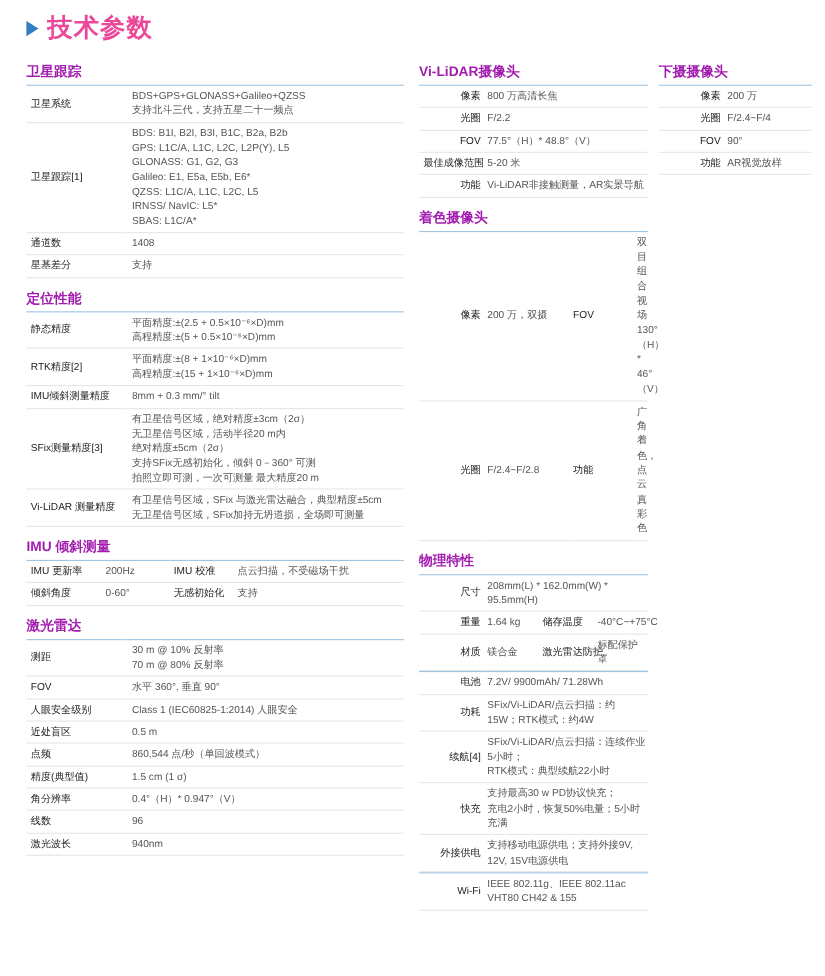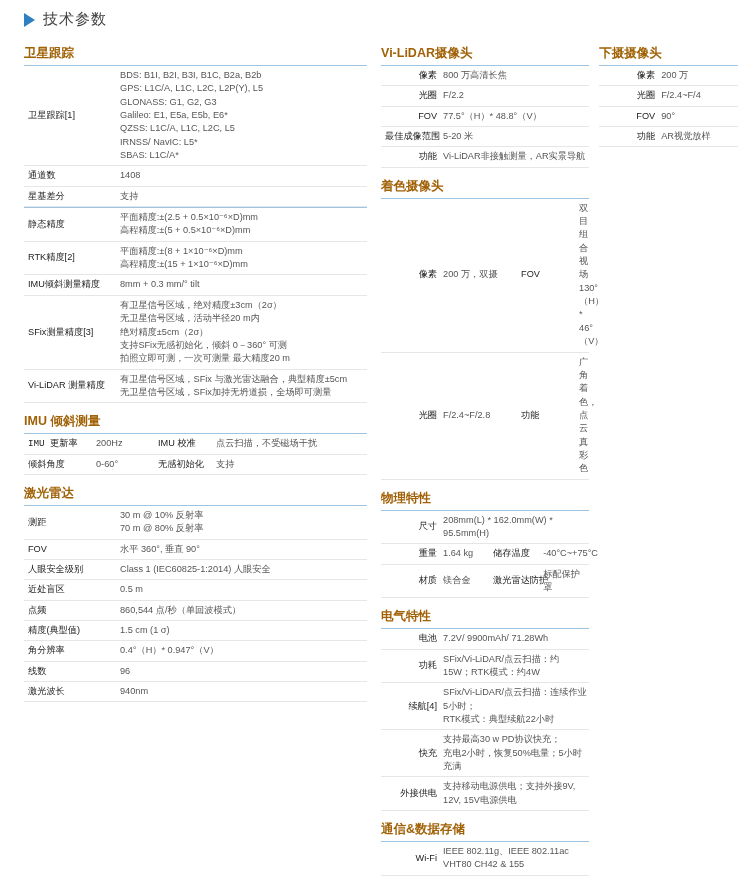--- a/index.html
+++ b/index.html
@@ -6,47 +6,47 @@
   body{
     width:750px;
     background:#ffffff;
     font-family:"Liberation Sans","DejaVu Sans",sans-serif;
     color:#333;
     font-size:10px;
   }
   .page{position:relative;width:750px;min-height:887px;padding:0;box-sizing:border-box;}
   .title-row{display:flex;align-items:center;gap:8px;padding:10px 0 6px 24px;}
   .tri{width:0;height:0;border-left:11px solid #2f7fc1;border-top:7px solid transparent;border-bottom:7px solid transparent;}
-  .main-title{font-size:15px;font-weight:normal;color:#404040;letter-spacing:1px;}
+  .main-title{font-size:23px;font-weight:bold;color:#ec4899;letter-spacing:1px;}
   .cols{display:flex;gap:0;padding:0 12px 0 24px;box-sizing:border-box;}
   .col{box-sizing:border-box;}
   .col-left{width:360px;padding-right:14px;}
   .col-mid{width:220px;padding-right:10px;}
   .col-right{width:140px;}
   .sec-title{
-    color:#a16207;font-size:12.5px;font-weight:bold;margin:10px 0 3px 0;
+    color:#a21caf;font-size:12.5px;font-weight:bold;margin:10px 0 3px 0;
   }
   table.spec{
     width:100%;border-collapse:collapse;table-layout:fixed;
   }
   table.spec td{
     border-bottom:1px solid #e3e7ea;
     padding:3px 2px 3px 4px;
     vertical-align:middle;
     font-size:9.2px;
     color:#444;
     line-height:1.45;
   }
   table.spec tr:first-child td{border-top:1px solid #9ec4e2;}
   table.spec td.k{
     color:#222;
     width:86px;
     white-space:nowrap;
   }
-  table.spec td.k.w70{width:62px;font-family:Liberation Mono, monospace;}
+  table.spec td.k.w70{width:62px;}
   table.spec td.k.w60{width:52px;text-align:right;}
   table.spec td.v{color:#555;}
   .multi{line-height:1.5;}
   .fourcol td.k2{width:52px;white-space:nowrap;color:#222;}
 </style>
 </head>
 <body>
 
 <div class="page">
 
@@ -55,20 +55,27 @@
     <div class="main-title">技术参数</div>
   </div>
 
   <div class="cols">
 
     <div class="col col-left">
 
       <div class="sec-title">卫星跟踪</div>
       <table class="spec">
         <tbody>
+            <tr>
+          <td class="k">卫星系统</td>
+          <td class="v multi">
+            <div>BDS+GPS+GLONASS+Galileo+QZSS</div>
+            <div>支持北斗三代，支持五星二十一频点</div>
+          </td>
+        </tr>
         <tr>
           <td class="k">卫星跟踪[1]</td>
           <td class="v multi">
             <div>BDS: B1I, B2I, B3I, B1C, B2a, B2b</div>
             <div>GPS: L1C/A, L1C, L2C, L2P(Y), L5</div>
             <div>GLONASS: G1, G2, G3</div>
             <div>Galileo: E1, E5a, E5b, E6*</div>
             <div>QZSS: L1C/A, L1C, L2C, L5</div>
             <div>IRNSS/ NavIC: L5*</div>
             <div>SBAS: L1C/A*</div>
@@ -78,20 +85,21 @@
           <td class="k">通道数</td>
           <td class="v">1408</td>
         </tr>
         <tr>
           <td class="k">星基差分</td>
           <td class="v">支持</td>
         </tr>
       </tbody>
         </table>
 
+      <div class="sec-title">定位性能</div>
       <table class="spec">
         <tbody>
             <tr>
           <td class="k">静态精度</td>
           <td class="v multi">
             <div>平面精度:±(2.5 + 0.5×10⁻⁶×D)mm</div>
             <div>高程精度:±(5 + 0.5×10⁻⁶×D)mm</div>
           </td>
         </tr>
         <tr>
@@ -250,21 +258,20 @@
         </tr>
         <tr>
           <td class="k w60">材质</td>
           <td class="v">镁合金</td>
           <td class="k2">激光雷达防护</td>
           <td class="v">标配保护罩</td>
         </tr>
       </tbody>
         </table>
 
-      <div class="sec-title">电气特性</div>
       <table class="spec">
         <tbody>
             <tr>
           <td class="k w60">电池</td>
           <td class="v">7.2V/ 9900mAh/ 71.28Wh</td>
         </tr>
         <tr>
           <td class="k w60">功耗</td>
           <td class="v">SFix/Vi-LiDAR/点云扫描：约15W；RTK模式：约4W</td>
         </tr>
@@ -282,21 +289,20 @@
             <div>充电2小时，恢复50%电量；5小时充满</div>
           </td>
         </tr>
         <tr>
           <td class="k w60">外接供电</td>
           <td class="v">支持移动电源供电；支持外接9V, 12V, 15V电源供电</td>
         </tr>
       </tbody>
         </table>
 
-      <div class="sec-title">通信&amp;数据存储</div>
       <table class="spec">
         <tbody>
             <tr>
           <td class="k w60">Wi-Fi</td>
           <td class="v">IEEE 802.11g、IEEE 802.11ac VHT80 CH42 &amp; 155</td>
         </tr>
 
       </tbody>
         </table>
 

